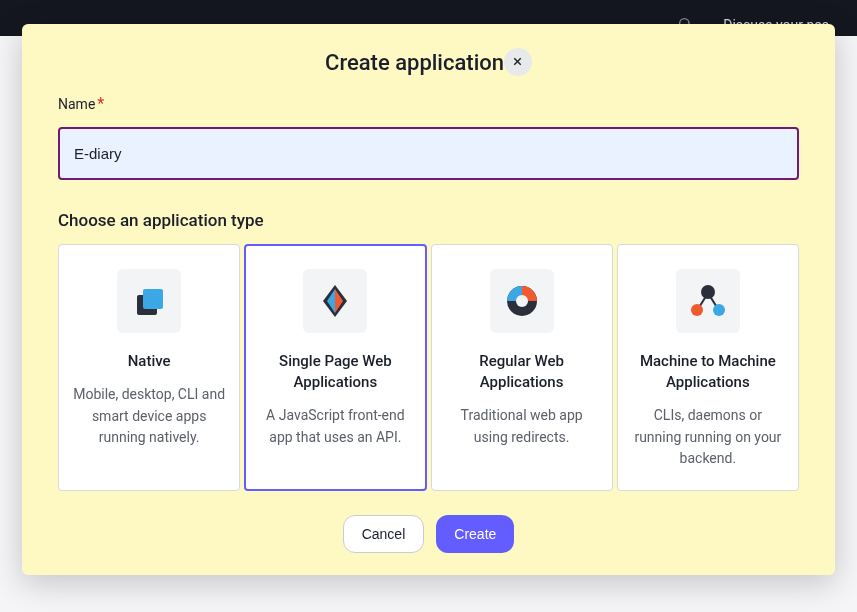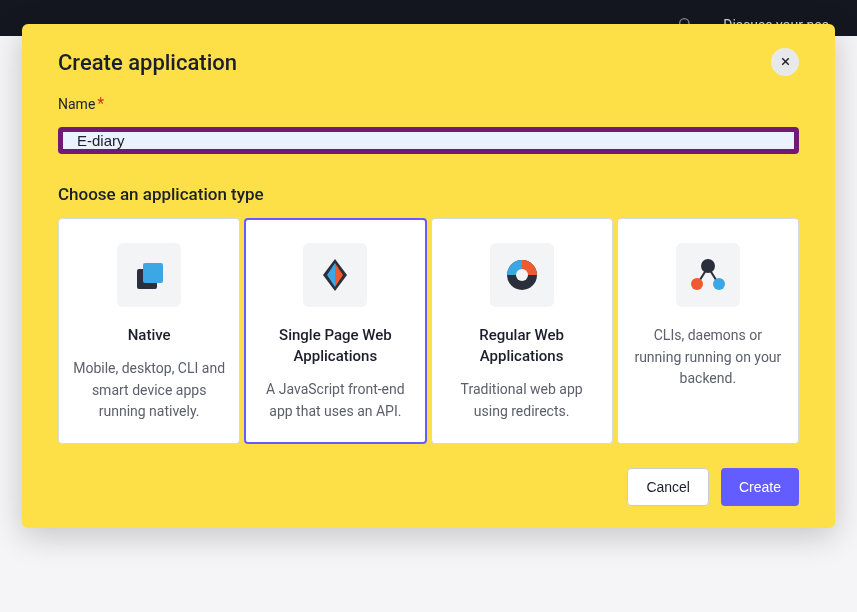--- a/index.html
+++ b/index.html
@@ -27,25 +27,26 @@
 .backdrop {
   position: absolute;
   top: 36px; left: 0; right: 0; bottom: 0;
   background: #f5f5f7;
 }
 .modal {
   position: absolute;
   top: 24px;
   left: 22px;
   right: 22px;
-  background: #fde047;
+  background: #fef9c3;
   border-radius: 6px;
   box-shadow: 0 8px 32px rgba(0,0,0,0.2);
   display: flex;
   flex-direction: column;
+  align-items: center;
 }
 .modal-header {
   display: flex;
   justify-content: space-between;
   align-items: center;
   padding: 24px 36px 18px 36px;
 }
 .modal-title {
   font-size: 22px;
   font-weight: 500;
@@ -68,22 +69,22 @@
 }
 .field-label {
   font-size: 14px;
   font-weight: 400;
   color: #1b1f2b;
 }
 .required { color: #d93025; margin-left: 2px; }
 .text-input {
   width: 100%;
   margin-top: 14px;
-  padding: 0 14px;
-  border: 5px solid #701a75;
+  padding: 16px 14px;
+  border: 2px solid #701a75;
   border-radius: 4px;
   font-size: 15px;
   color: #1b1f2b;
   background: #eaf2ff;
 }
 .helper-text {
   margin-top: 14px;
   font-size: 14px;
   color: #6e7178;
 }
@@ -133,21 +134,21 @@
   line-height: 1.55;
 }
 .modal-footer {
   display: flex;
   justify-content: flex-end;
   gap: 12px;
   padding: 18px 36px 22px 36px;
 }
 .btn {
   padding: 10px 18px;
-  border-radius: 4px;
+  border-radius: 12px;
   font-size: 14px;
   font-weight: 500;
   cursor: pointer;
   border: none;
 }
 .btn-secondary {
   background: #fff;
   border: 1px solid #c7ccd6;
   color: #1b1f2b;
 }
@@ -239,20 +240,21 @@
       <div class="type-card">
         <div class="type-icon">
           <svg width="44" height="44" viewBox="0 0 44 44">
             <line x1="22" y1="14" x2="12" y2="30" stroke="#2b2f3b" stroke-width="2"></line>
             <line x1="22" y1="14" x2="32" y2="30" stroke="#2b2f3b" stroke-width="2"></line>
             <circle cx="22" cy="13" r="7" fill="#2b2f3b"></circle>
             <circle cx="11" cy="31" r="6" fill="#ef5b2e"></circle>
             <circle cx="33" cy="31" r="6" fill="#3ba7e5"></circle>
           </svg>
         </div>
+        <div class="type-title">Machine to Machine Applications</div>
         <div class="type-desc">CLIs, daemons or running running on your backend.</div>
       </div>
 
     </div>
   </div>
 
   <div class="modal-footer">
     <button class="btn btn-secondary">Cancel</button>
     <button class="btn btn-primary">Create</button>
   </div>

